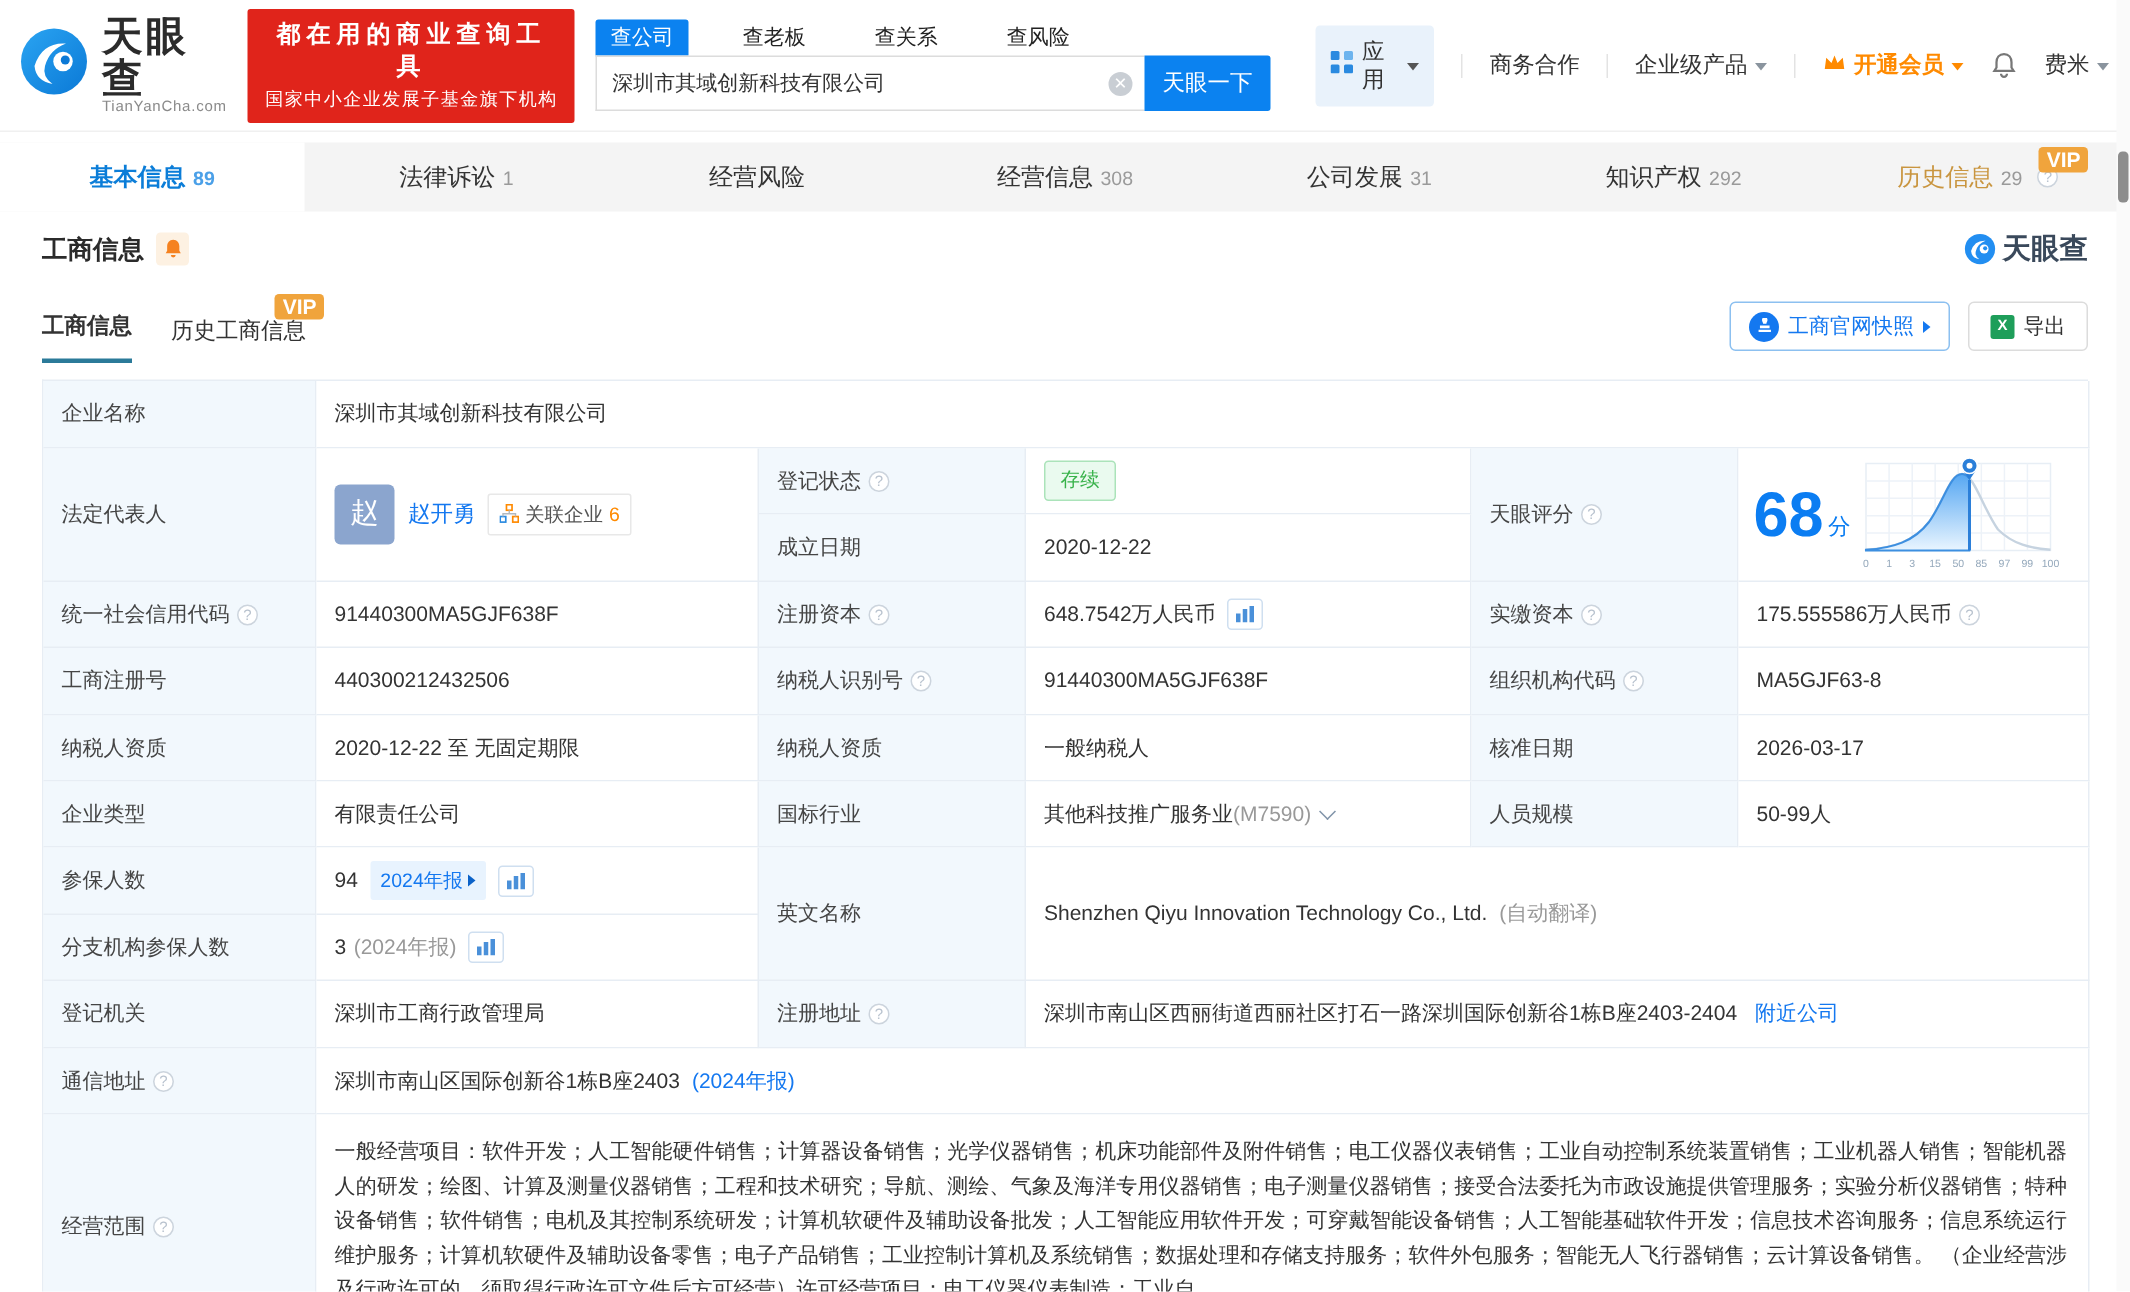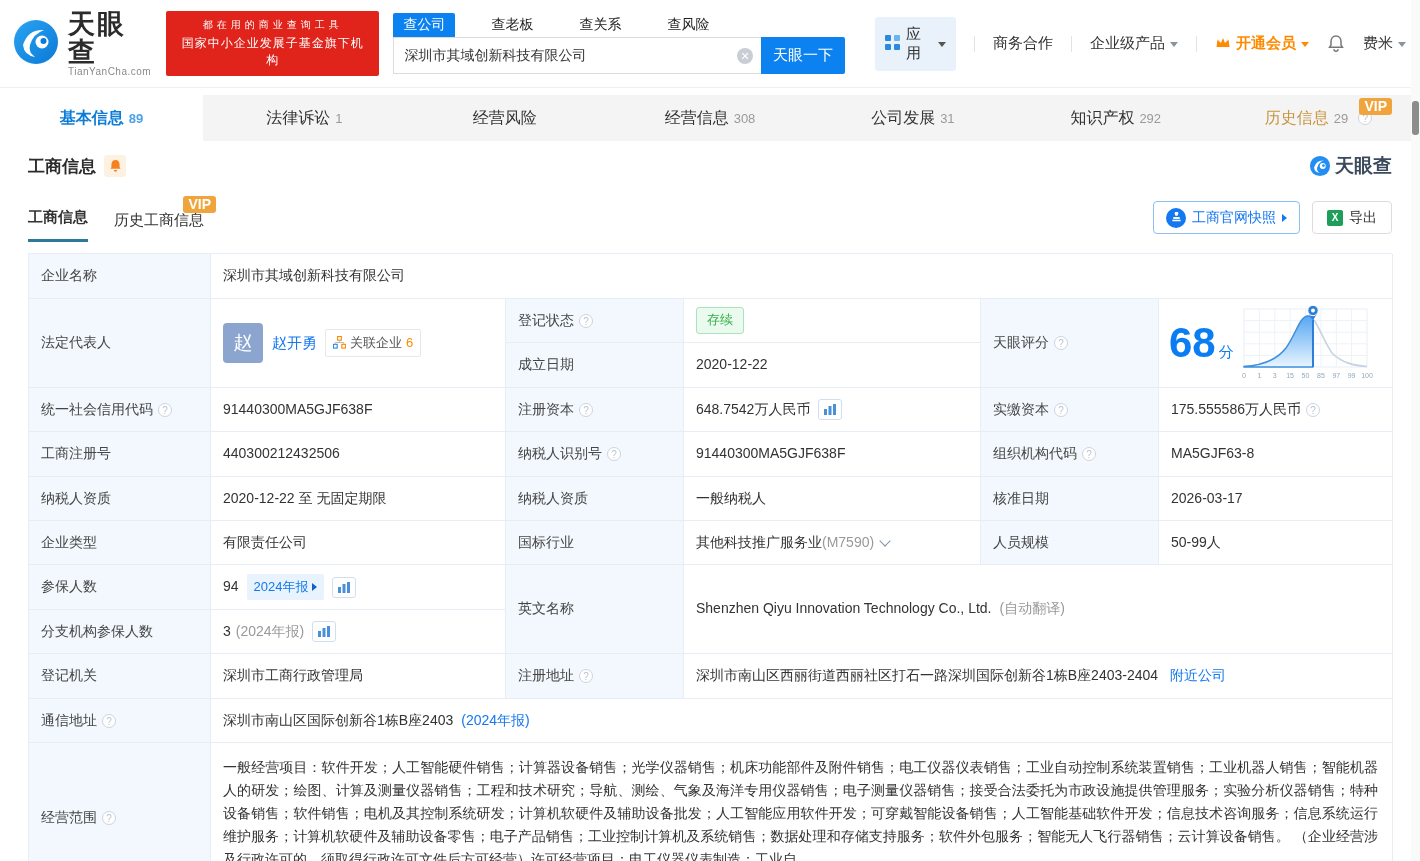--- a/index.html
+++ b/index.html
@@ -6,21 +6,21 @@
   html,body { width:1420px; height:861px; overflow:hidden; background:#fff;
     font-family:"Liberation Sans","DejaVu Sans",sans-serif; color:#333; }
   .page { position:relative; width:1420px; height:861px; }
 
   
   .hdr { display:flex; align-items:center; height:88px; padding:0 14px 0 12px; border-bottom:1px solid #f0f0f0; background:#fff; }
   .logo { display:flex; align-items:center; gap:8px; }
   .logo-txt .cn { font-size:27px; font-weight:bold; color:#2b2b2b; letter-spacing:2px; line-height:28px; }
   .logo-txt .en { font-size:10px; color:#8a8a8a; letter-spacing:.5px; }
   .promo { margin-left:12px; background:#e0241b; color:#fff; padding:7px 10px; border-radius:2px; text-align:center; }
-  .promo .p1 { font-size:10px; font-weight:normal; letter-spacing:4px; }
+  .promo .p1 { font-size:16px; font-weight:bold; letter-spacing:4px; }
   .promo .p2 { font-size:12px; letter-spacing:1px; margin-top:3px; }
   .search-wrap { margin-left:14px; width:455px; }
   .s-tabs { display:flex; align-items:flex-end; gap:26px; height:24px; }
   .s-tab { font-size:14px; color:#222; padding:3px 10px; cursor:pointer; }
   .s-tab.active { background:#0b82f0; color:#fff; border-radius:2px 2px 0 0; }
   .s-box { display:flex; height:37px; }
   .s-input { flex:1; display:flex; align-items:center; border:1px solid #dcdcdc; border-right:none; padding:0 8px 0 10px; }
   .s-input input { border:none; outline:none; flex:1; font-size:14px; color:#333; font-family:inherit; background:transparent; }
   .clear-ic { width:16px; height:16px; border-radius:50%; background:#c9ced4; color:#fff; font-size:11px; line-height:16px; text-align:center; cursor:pointer; }
   .s-btn { width:84px; background:#0b82f0; color:#fff; font-size:15px; border:none; cursor:pointer; border-radius:0 2px 2px 0; font-family:inherit; }

